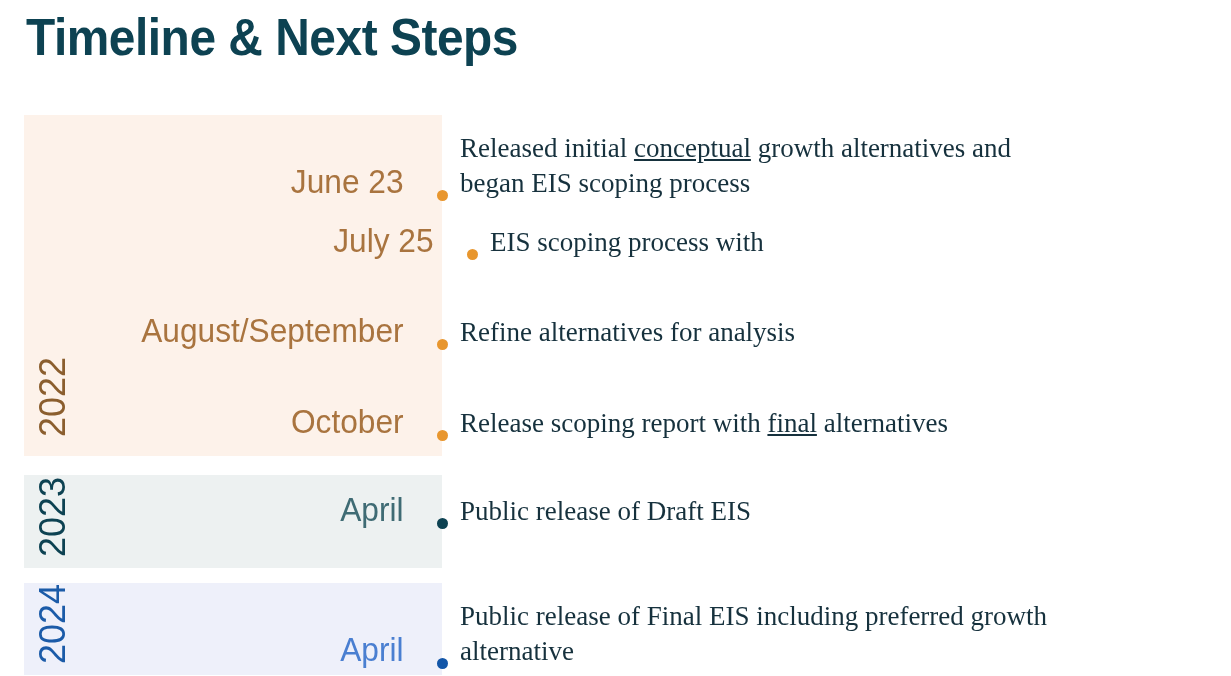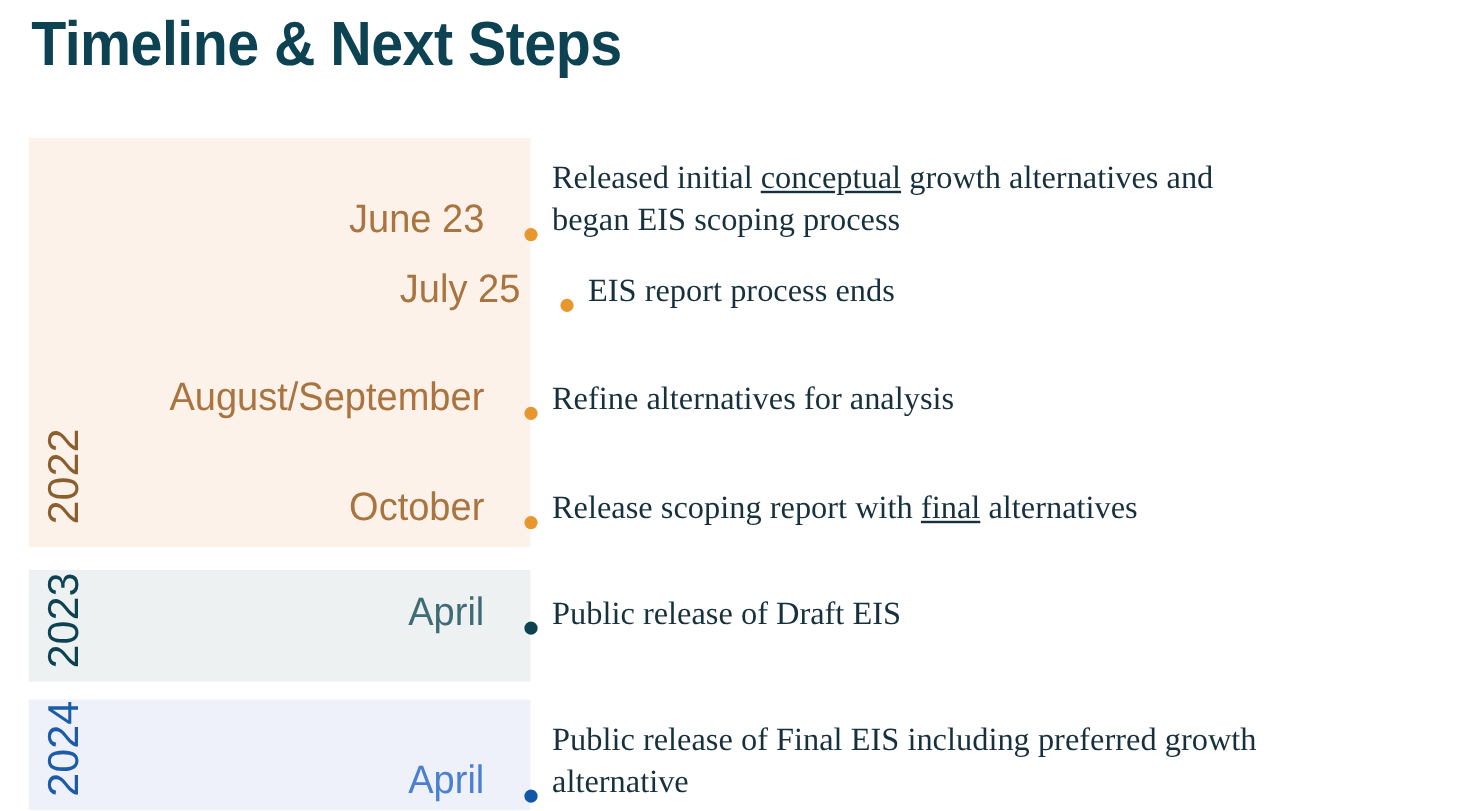--- a/index.html
+++ b/index.html
@@ -147,21 +147,21 @@
         <div class="row-dot">
           <span class="dot" style="background: rgb(232, 150, 46);"></span>
         </div>
         <div class="row-desc"><span>Released initial </span><u>conceptual</u><span> growth alternatives and began EIS scoping process</span></div>
       </div>
       <div class="row" style="top: 107px; padding-left: 30px;">
         <div class="row-date" style="color: rgb(169, 116, 63);">July 25</div>
         <div class="row-dot">
           <span class="dot" style="background: rgb(232, 150, 46);"></span>
         </div>
-        <div class="row-desc"><span>EIS report process ends</span></div>
+        <div class="row-desc"><span>EIS scoping process with</span></div>
       </div>
       <div class="row" style="top: 288px;">
         <div class="row-date" style="color: rgb(169, 116, 63);">October</div>
         <div class="row-dot">
           <span class="dot" style="background: rgb(232, 150, 46);"></span>
         </div>
         <div class="row-desc"><span>Release scoping report with </span><u>final</u><span> alternatives</span></div>
       </div>
       <div class="row" style="top: 197px;">
         <div class="row-date" style="color: rgb(169, 116, 63);">August/September</div>

